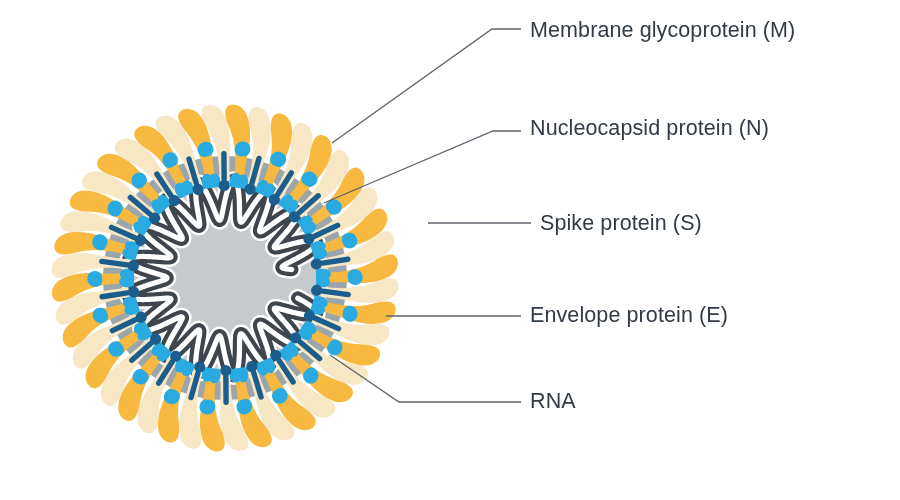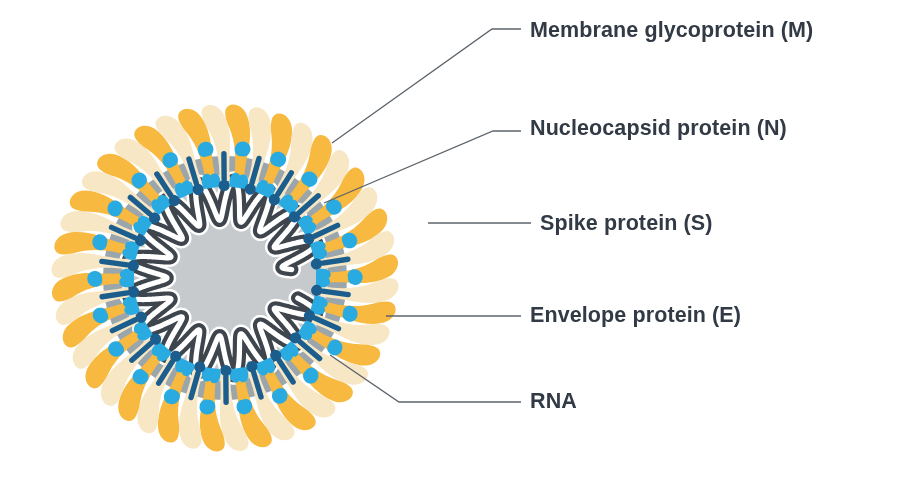--- a/index.html
+++ b/index.html
@@ -4,21 +4,21 @@
 <title>Coronavirus structure diagram</title>
 <style>
   html,body{margin:0;padding:0;}
   body{
     width:900px;height:500px;
     background:#ffffff;
     font-family:"Liberation Sans","DejaVu Sans",sans-serif;
     overflow:hidden;
     position:relative;
   }
-  #stage{position:absolute;inset:0;width:900px;height:500px;font-weight:bold;}
+  #stage{position:absolute;inset:0;width:900px;height:500px;}
   svg#diagram{position:absolute;left:0;top:0;width:900px;height:500px;display:block;}
   .label-text{
     font-family:"Liberation Sans","DejaVu Sans",sans-serif;
     font-size:21.5px;
     fill:#323a45;
     letter-spacing:0.1px;
     dominant-baseline:middle;
   }
   .leader{fill:none;stroke:#5d646c;stroke-width:1.3;stroke-linejoin:miter;stroke-linecap:butt;}
 </style>

